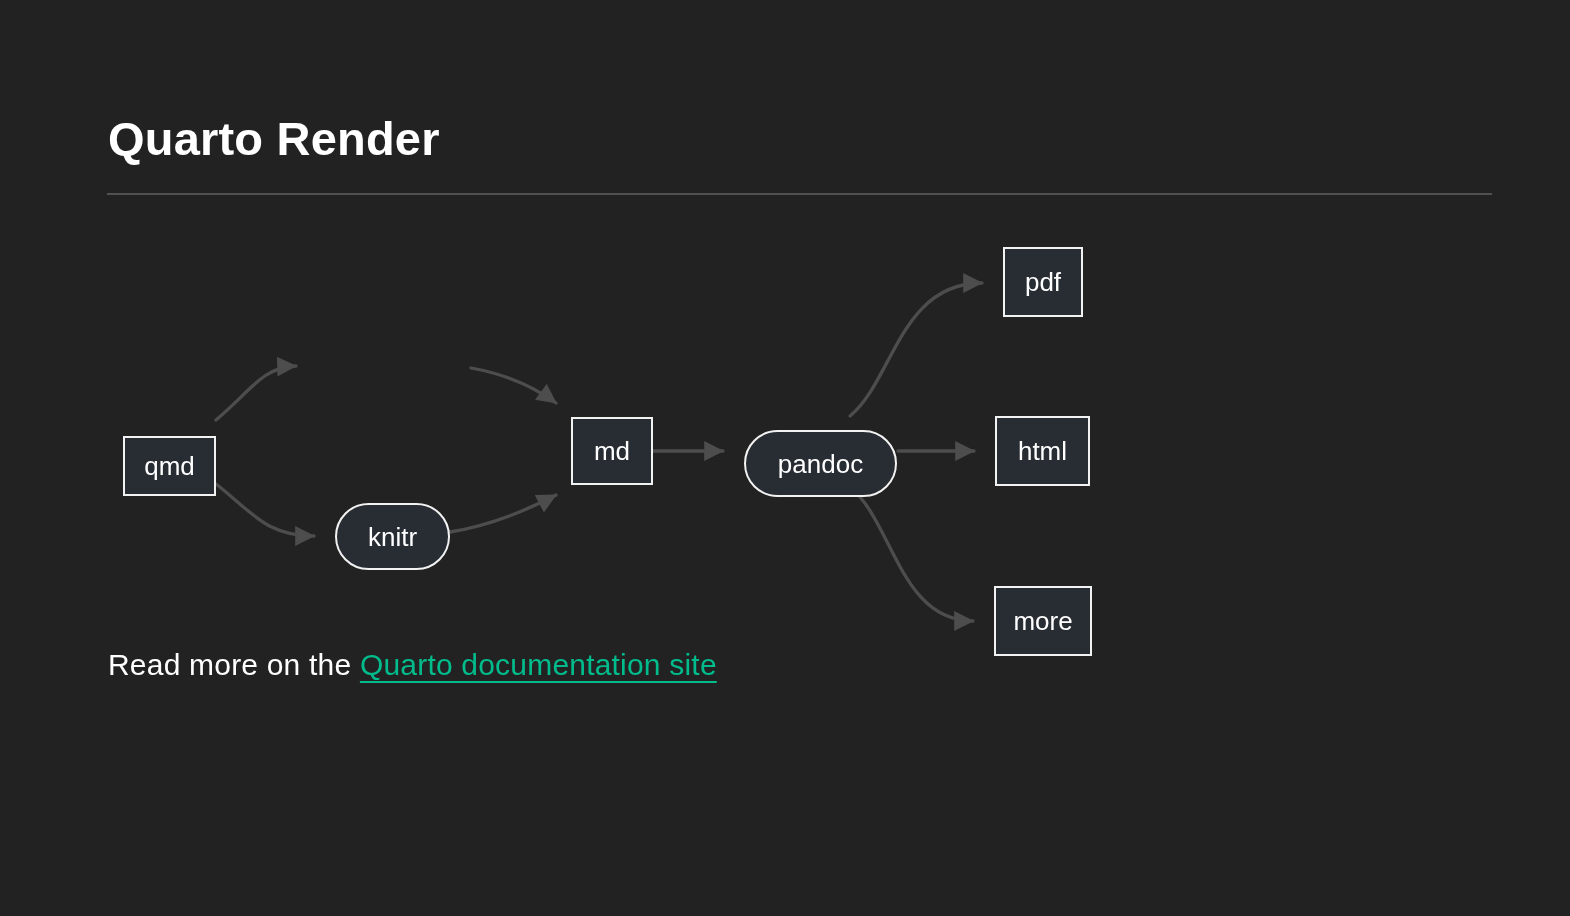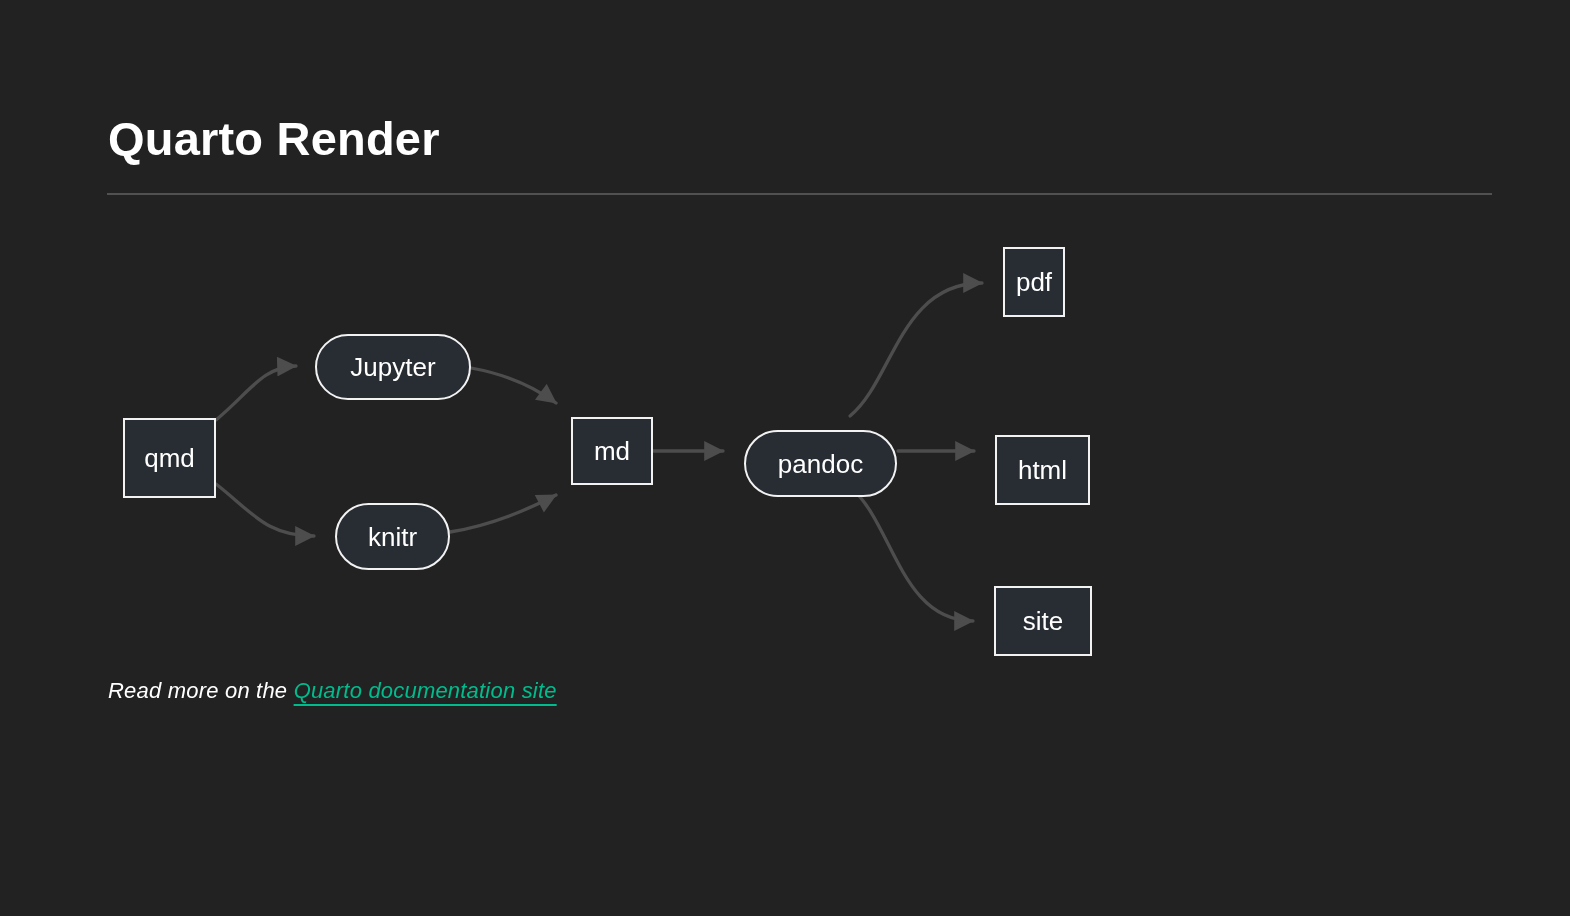--- a/index.html
+++ b/index.html
@@ -40,32 +40,32 @@
     position: absolute;
     display: flex; align-items: center; justify-content: center;
     background: var(--node-fill);
     border: 2px solid var(--node-border);
     color: var(--node-text);
     font-size: 26px; line-height: 1;
   }
   .node.stadium { border-radius: 999px; }
   .node.rect { border-radius: 0; }
 
-  .node-qmd    { left: 123px;  top: 418px; width: 93px;  height: 80px; align-items: center; }
+  .node-qmd    { left: 123px;  top: 436px; width: 93px;  height: 60px; align-items: center; }
   .node-jupyter{ left: 315px;  top: 334px; width: 156px; height: 66px; }
   .node-knitr  { left: 335px;  top: 503px; width: 115px; height: 67px; }
   .node-md     { left: 571px;  top: 417px; width: 82px;  height: 68px; }
   .node-pandoc { left: 744px;  top: 418px; width: 153px; height: 67px; margin-top: 12px; }
-  .node-pdf    { left: 1003px; top: 247px; width: 62px;  height: 70px; }
-  .node-html   { left: 995px;  top: 416px; width: 95px;  height: 70px; margin-top: 19px; }
+  .node-pdf    { left: 1003px; top: 247px; width: 80px;  height: 70px; }
+  .node-html   { left: 995px;  top: 416px; width: 95px;  height: 70px; }
   .node-docx   { left: 994px;  top: 586px; width: 98px;  height: 70px; }
 
   .footer {
-    position: absolute; left: 108px; top: 678px;
-    font-size: 22px; color: #ffffff; letter-spacing: 0.2px; font-style: italic;
+    position: absolute; left: 108px; top: 648px;
+    font-size: 30px; color: #ffffff; letter-spacing: 0.2px;
   }
   .footer a {
     color: var(--link-color);
     text-decoration: underline;
     text-decoration-thickness: 2px;
     text-underline-offset: 6px;
   }
 </style>
 </head>
 <body>
@@ -87,37 +87,34 @@
     <path class="edge" marker-end="url(#arrow)" d="M 450 532 C 494 525, 531 508, 556 495"></path>
     <path class="edge" marker-end="url(#arrow)" d="M 646 451 L 723 451"></path>
     <path class="edge" marker-end="url(#arrow)" d="M 850 416 C 893 381, 900 283, 982 283"></path>
     <path class="edge" marker-end="url(#arrow)" d="M 898 451 L 974 451"></path>
     <path class="edge" marker-end="url(#arrow)" d="M 850 487 C 893 522, 900 621, 973 621"></path>
   </svg>
 
   <div class="node rect node-qmd">
     <span>qmd</span>
   </div>
-  <div class="node stadium node-jupyter">
-    <span>Jupyter</span>
-  </div>
   <div class="node stadium node-knitr">
     <span>knitr</span>
   </div>
   <div class="node rect node-md">
     <span>md</span>
   </div>
   <div class="node stadium node-pandoc">
     <span>pandoc</span>
   </div>
   <div class="node rect node-pdf">
     <span>pdf</span>
   </div>
   <div class="node rect node-html">
     <span>html</span>
   </div>
   <div class="node rect node-docx">
-    <span>site</span>
+    <span>more</span>
   </div>
 
   <p class="footer"><span>Read more on the </span><a href="#">Quarto documentation site</a></p>
 
 </div>
 
 </body></html>

